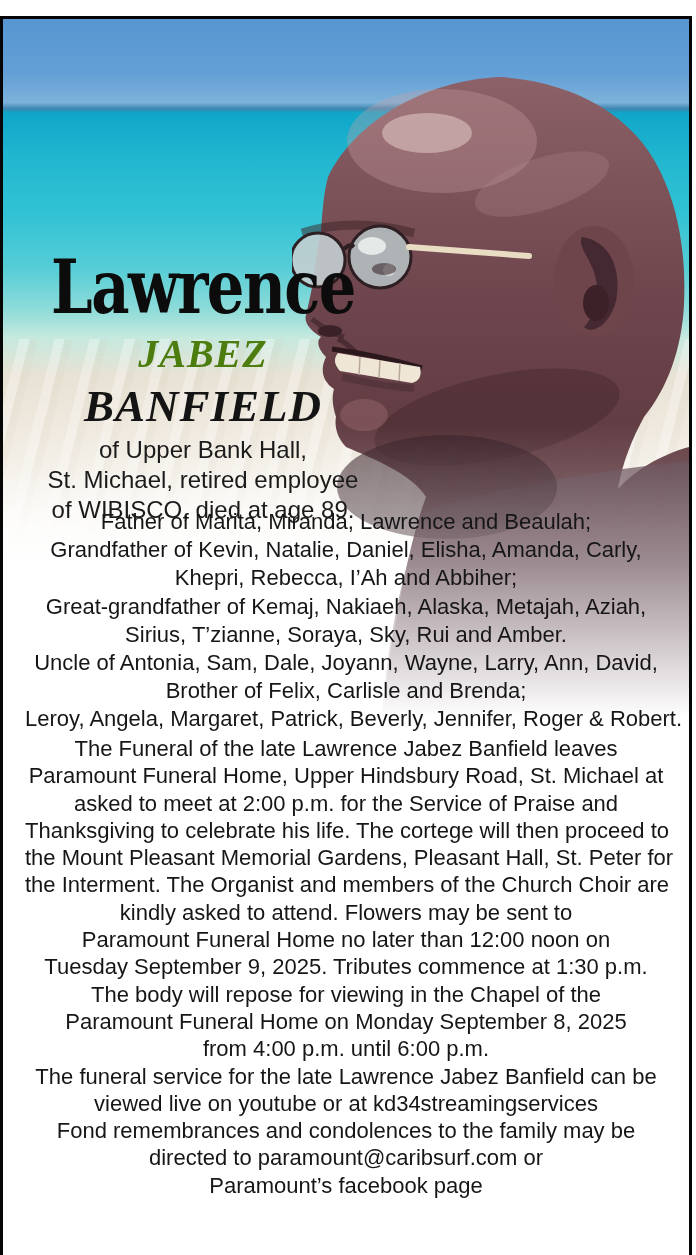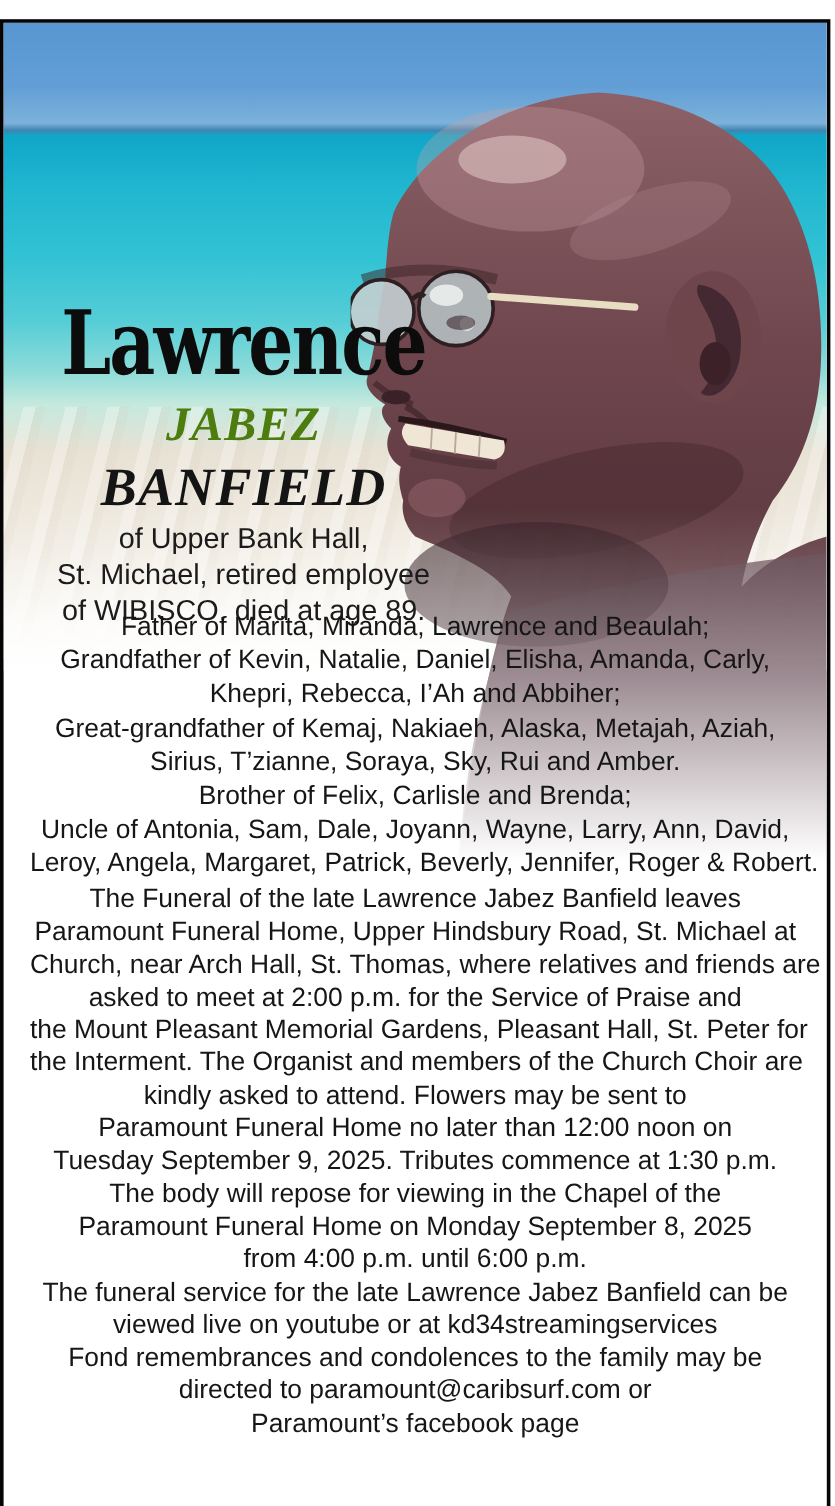--- a/index.html
+++ b/index.html
@@ -151,30 +151,30 @@
       <div class="residence">St. Michael, retired employee</div>
       <div class="residence">of WIBISCO, died at age 89.</div>
     </div>
 
     <div class="family-section">
         <div class="tline"><span class="b">Father of </span><span>Marita, Miranda, Lawrence and Beaulah;</span></div>
         <div class="tline"><span class="b">Grandfather of </span><span>Kevin, Natalie, Daniel, Elisha, Amanda, Carly,</span></div>
         <div class="tline"><span>Khepri, Rebecca, I’Ah and Abbiher;</span></div>
         <div class="tline"><span class="b">Great-grandfather of </span><span>Kemaj, Nakiaeh, Alaska, Metajah, Aziah,</span></div>
         <div class="tline"><span>Sirius, T’zianne, Soraya, Sky, Rui and Amber.</span></div>
+        <div class="tline"><span class="b">Uncle of </span><span>Antonia, Sam, Dale, Joyann, Wayne, Larry, Ann, David,</span></div>
         <div class="tline"><span class="b">Brother of </span><span>Felix, Carlisle and Brenda;</span></div>
-        <div class="tline"><span class="b">Uncle of </span><span>Antonia, Sam, Dale, Joyann, Wayne, Larry, Ann, David,</span></div>
         <div class="tline"><span>Leroy, Angela, Margaret, Patrick, Beverly, Jennifer, Roger &amp; Robert.</span></div>
       </div>
 
     <div class="funeral-section">
         <div class="tline"><span>The Funeral of the late </span><span class="b">Lawrence Jabez Banfield</span><span> leaves</span></div>
         <div class="tline"><span class="b">Paramount Funeral Home,</span><span> Upper Hindsbury Road, St. Michael at</span></div>
-        <div class="tline"><span>Church, near Arch Hall, St. Thomas, where relatives and friends are</span></div>
         <div class="tline"><span>asked to meet at 2:00 p.m. for the Service of Praise and</span></div>
+        <div class="tline"><span>Thanksgiving to celebrate his life. The cortege will then proceed to</span></div>
         <div class="tline"><span>the Mount Pleasant Memorial Gardens, Pleasant Hall, St. Peter for</span></div>
         <div class="tline"><span>the Interment. The Organist and members of the Church Choir are</span></div>
         <div class="tline"><span>kindly asked to attend. Flowers may be sent to</span></div>
         <div class="tline"><span class="b">Paramount Funeral Home</span><span> no later than 12:00 noon on</span></div>
         <div class="tline"><span>Tuesday September 9, 2025. Tributes commence at 1:30 p.m.</span></div>
         <div class="tline"><span>The body will repose for viewing in the Chapel of the</span></div>
         <div class="tline"><span class="b">Paramount Funeral Home</span><span> on Monday September 8, 2025</span></div>
         <div class="tline"><span>from 4:00 p.m. until 6:00 p.m.</span></div>
         <div class="tline"><span>The funeral service for the late </span><span class="b">Lawrence Jabez Banfield</span><span> can be</span></div>
         <div class="tline"><span class="b">viewed live on youtube or at kd34streamingservices</span></div>

